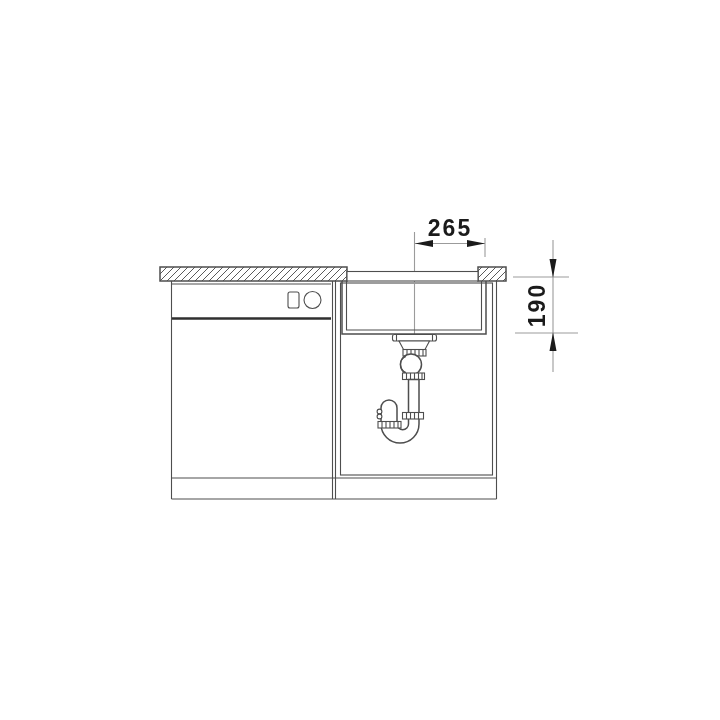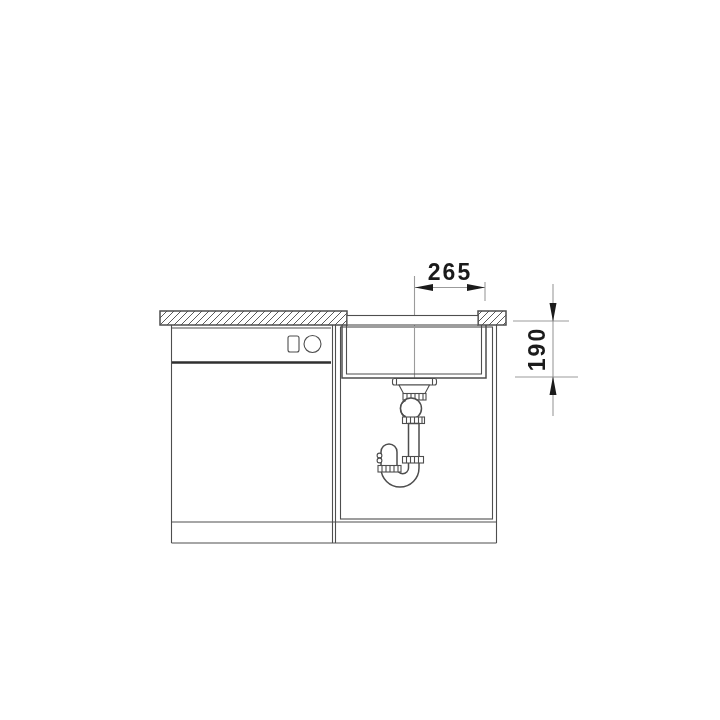--- a/index.html
+++ b/index.html
@@ -1,20 +1,20 @@
 <!DOCTYPE html>
 <html style="--bg: #ffffff; --line: #4e4e4e; --dim: #9b9b9b; --ink: #1b1b1b;"><head>
 <meta charset="utf-8">
 <style>
   :root{
     --bg:#ffffff; --line:#4e4e4e; --dim:#9b9b9b; --ink:#1b1b1b;
   }
   html,body{margin:0;padding:0;background:var(--bg);}
   .stage{position:relative;width:720px;height:548px;background:var(--bg);overflow:hidden;
-         font-family:"Liberation Sans",sans-serif;margin-top:44px;}
+         font-family:"Liberation Sans",sans-serif;}
   svg{position:absolute;left:0;top:0;}
   .ln{stroke:var(--line);stroke-width:1.5;fill:none;}
   .ln-thin{stroke:var(--line);stroke-width:1.1;fill:none;}
   .ln-dark{stroke:#2f2f2f;stroke-width:2.6;fill:none;}
   .wh{fill:#fff;}
   .dim{stroke:var(--dim);stroke-width:1.1;fill:none;}
   .arrow{fill:var(--ink);stroke:none;}
   .dimtext{font-family:"Liberation Sans",sans-serif;font-weight:700;font-size:23px;
            letter-spacing:2px;fill:var(--ink);}
   .hatchfill{fill:url(#hatch);}

